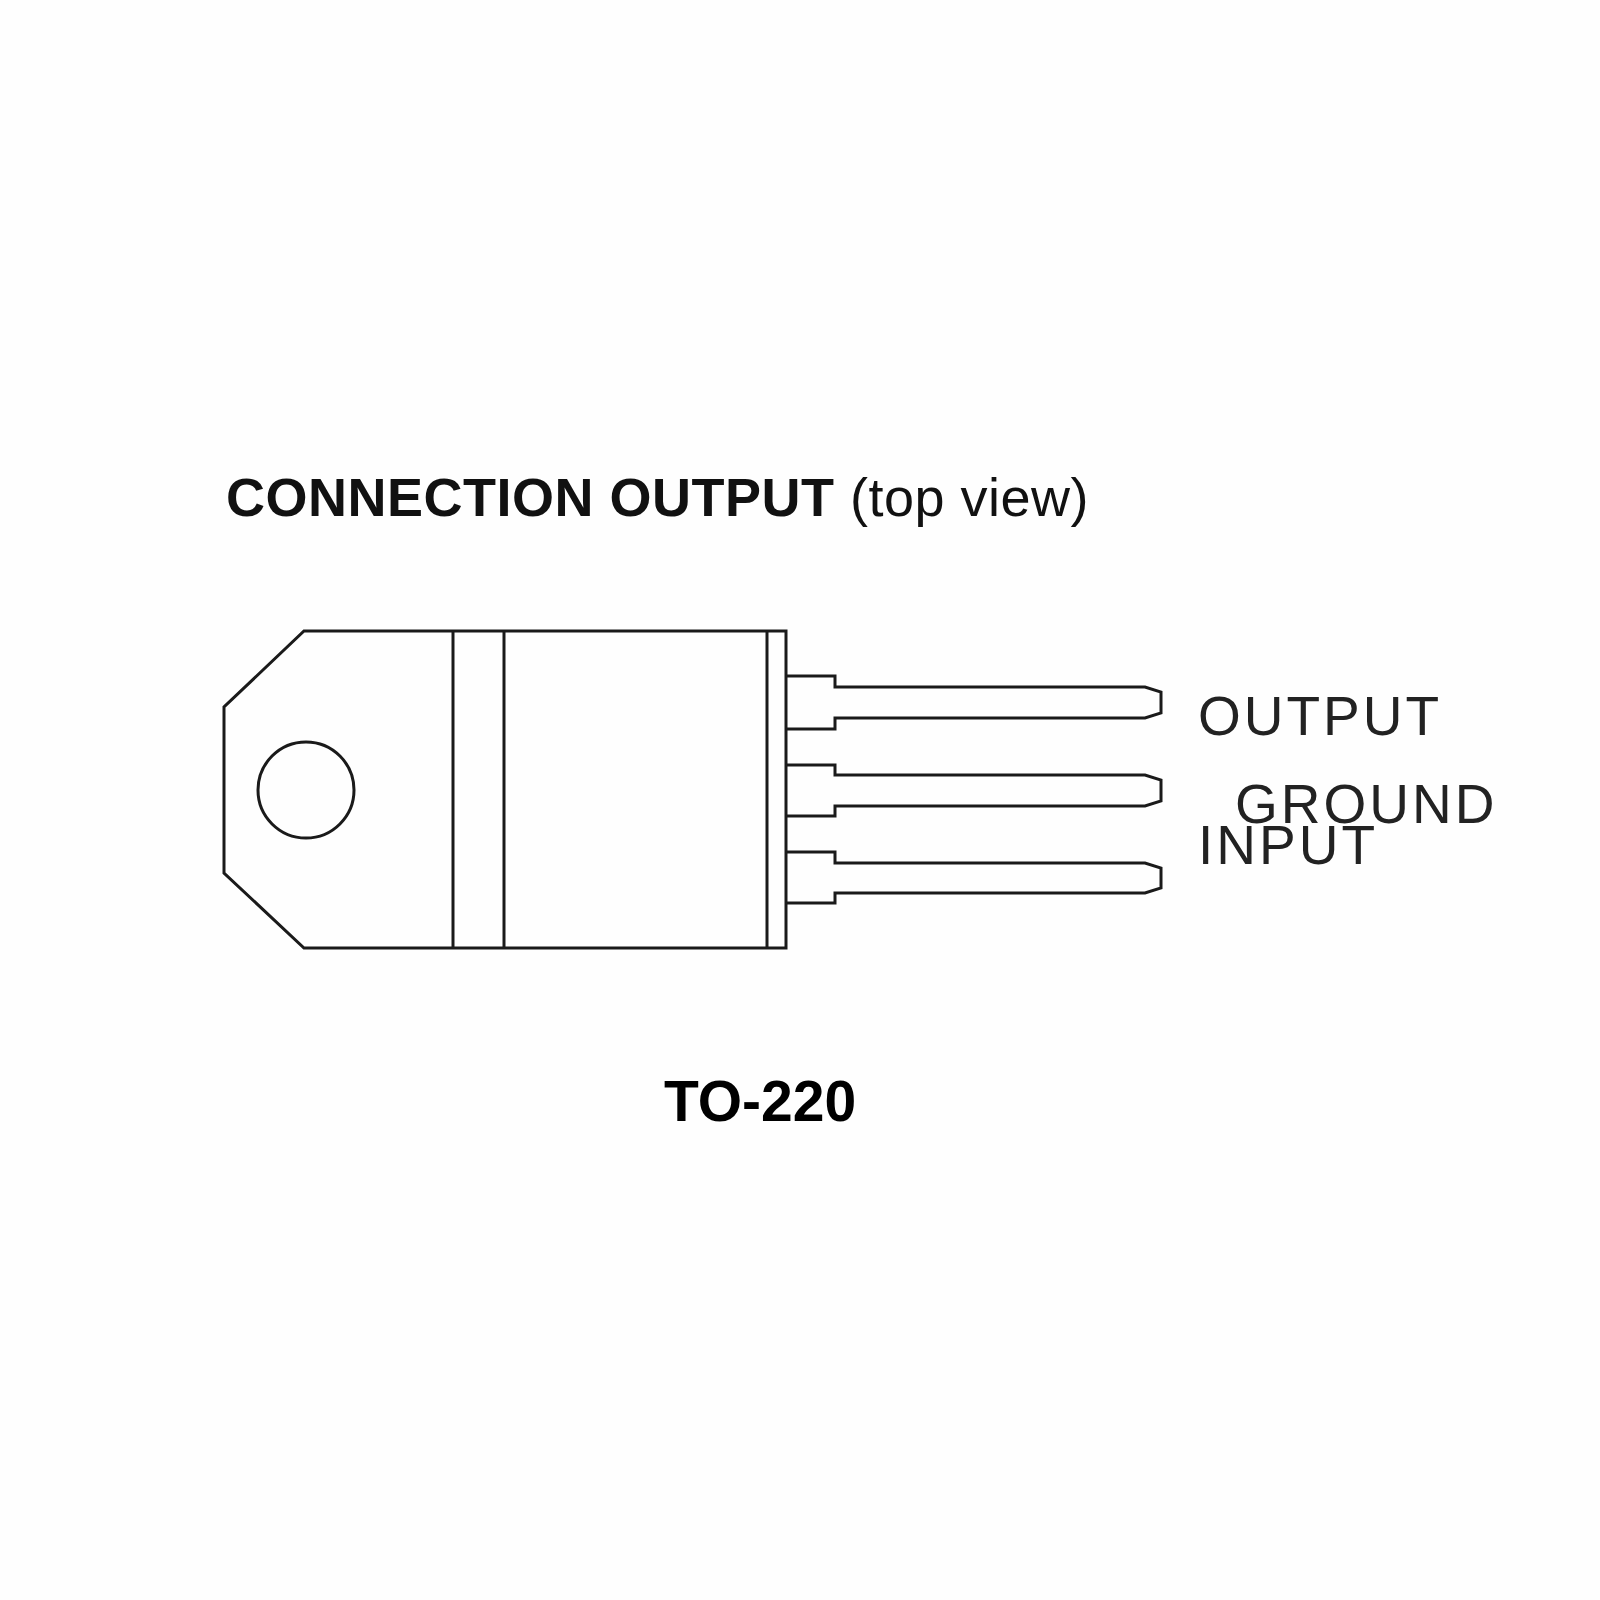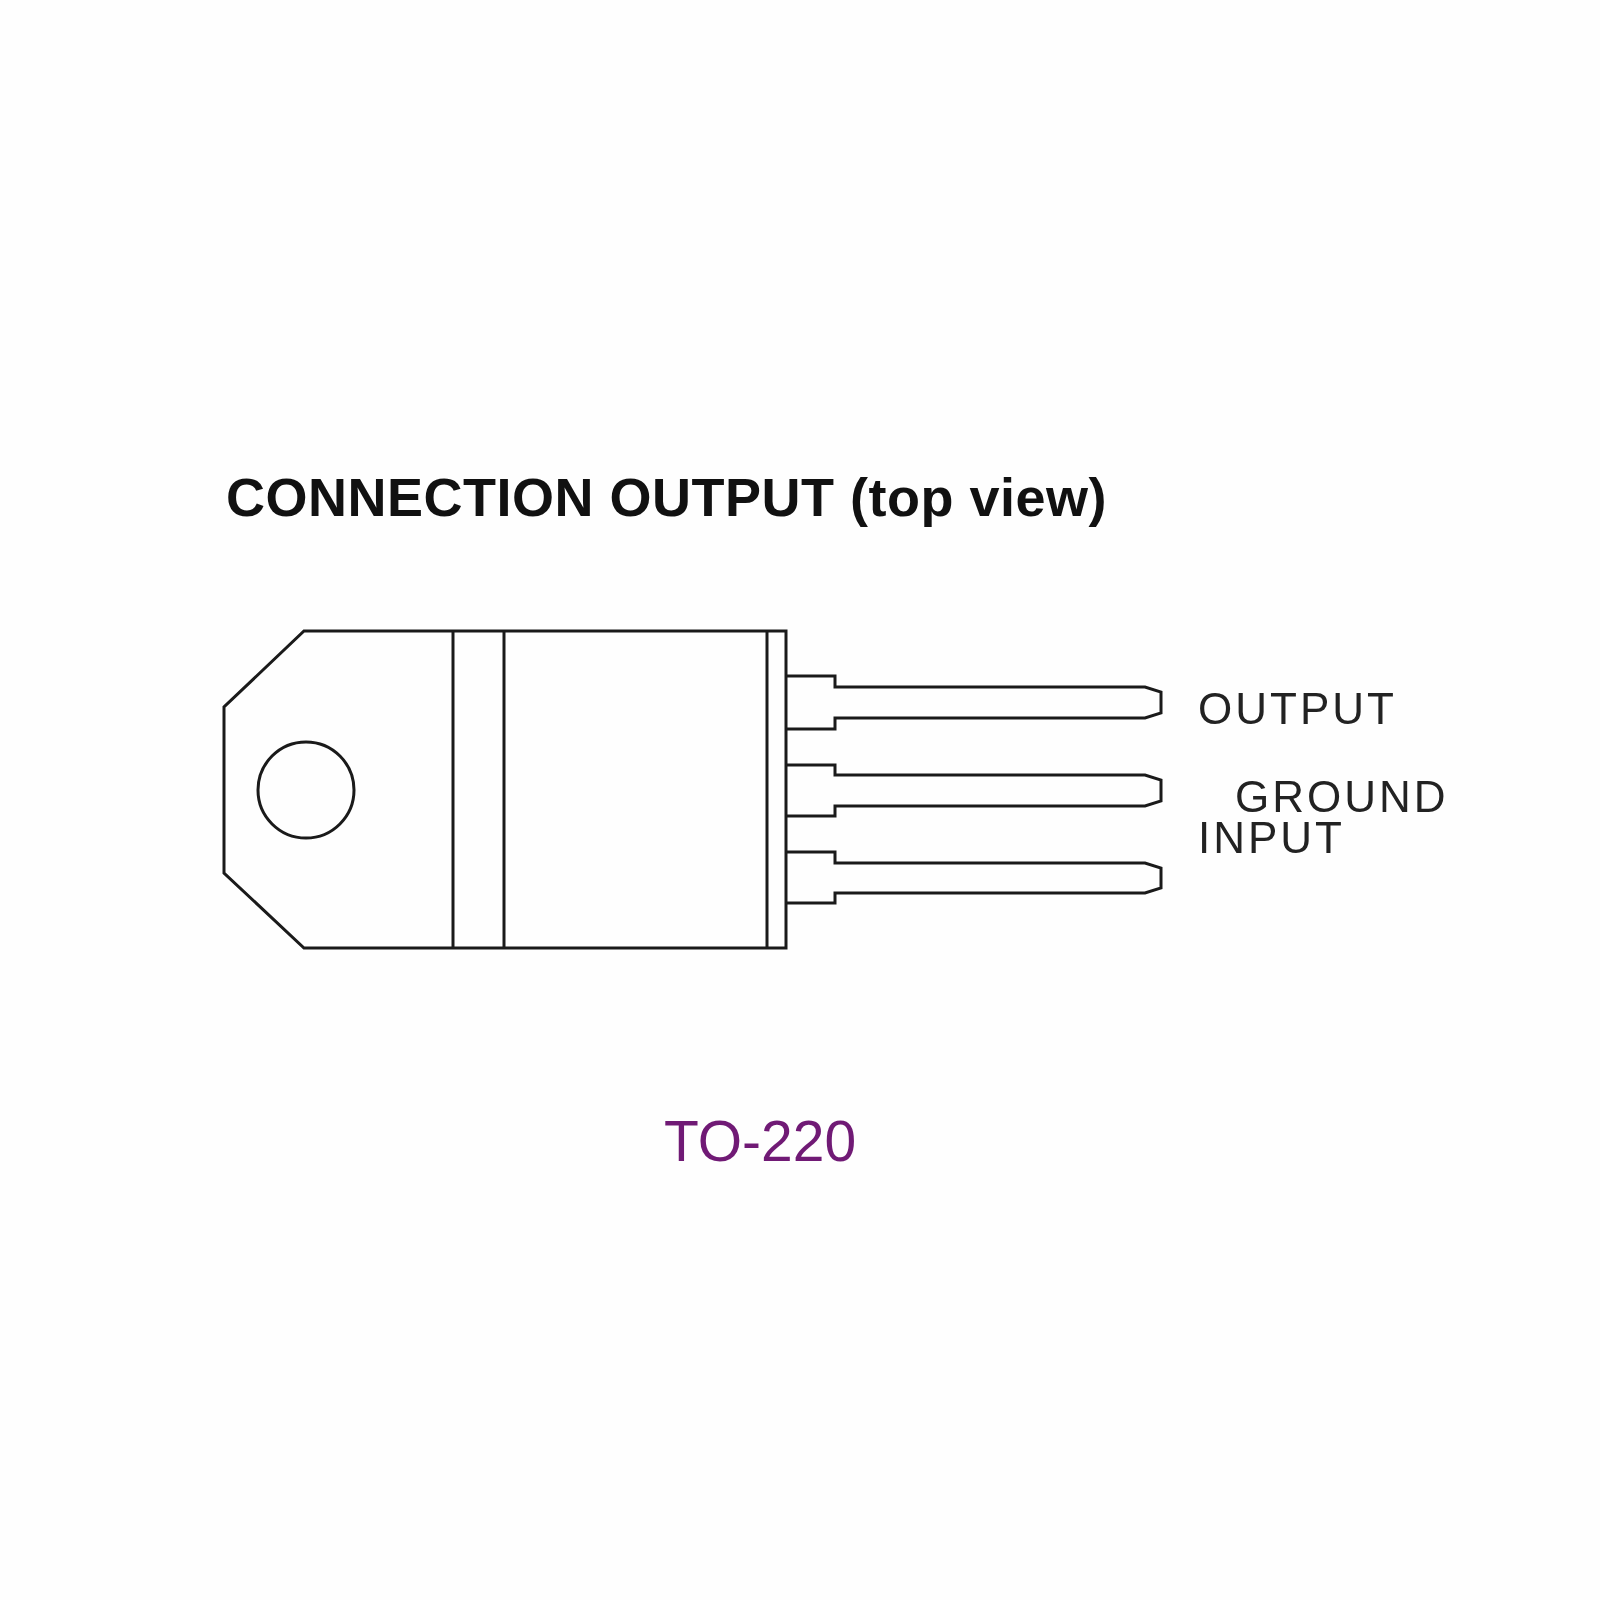--- a/index.html
+++ b/index.html
@@ -3,31 +3,31 @@
 <meta charset="utf-8">
 <style>
   html, body { margin: 0; padding: 0; background: #fefefe; }
   body { width: 1600px; height: 1600px; position: relative; overflow: hidden; }
   .title {
     position: absolute; left: 226px; top: 466px;
     font-family: "Liberation Sans", sans-serif;
     font-size: 54px; color: #111; white-space: nowrap; letter-spacing: 0.5px;
   }
   .title .bold { font-weight: bold; }
-  .title .light { font-weight: bold; }
+  .title .light { font-weight: normal; }
   svg.diagram { position: absolute; left: 0; top: 0; }
   .pin-label {
     position: absolute; left: 1198px;
     font-family: "Liberation Sans", sans-serif;
-    font-size: 44px; color: #222; letter-spacing: 3px; white-space: nowrap;
+    font-size: 55px; color: #222; letter-spacing: 3px; white-space: nowrap;
   }
   .package {
-    position: absolute; left: 664px; top: 1108px;
+    position: absolute; left: 664px; top: 1068px;
     font-family: "Liberation Sans", sans-serif;
-    font-weight: normal; font-size: 57px; color: #701a75; white-space: nowrap;
+    font-weight: bold; font-size: 57px; color: #000000; white-space: nowrap;
   }
 </style>
 </head>
 <body>
 
 <div class="title">
   <span class="bold">CONNECTION OUTPUT</span>
   <span class="light">(top view)</span>
 </div>
 

